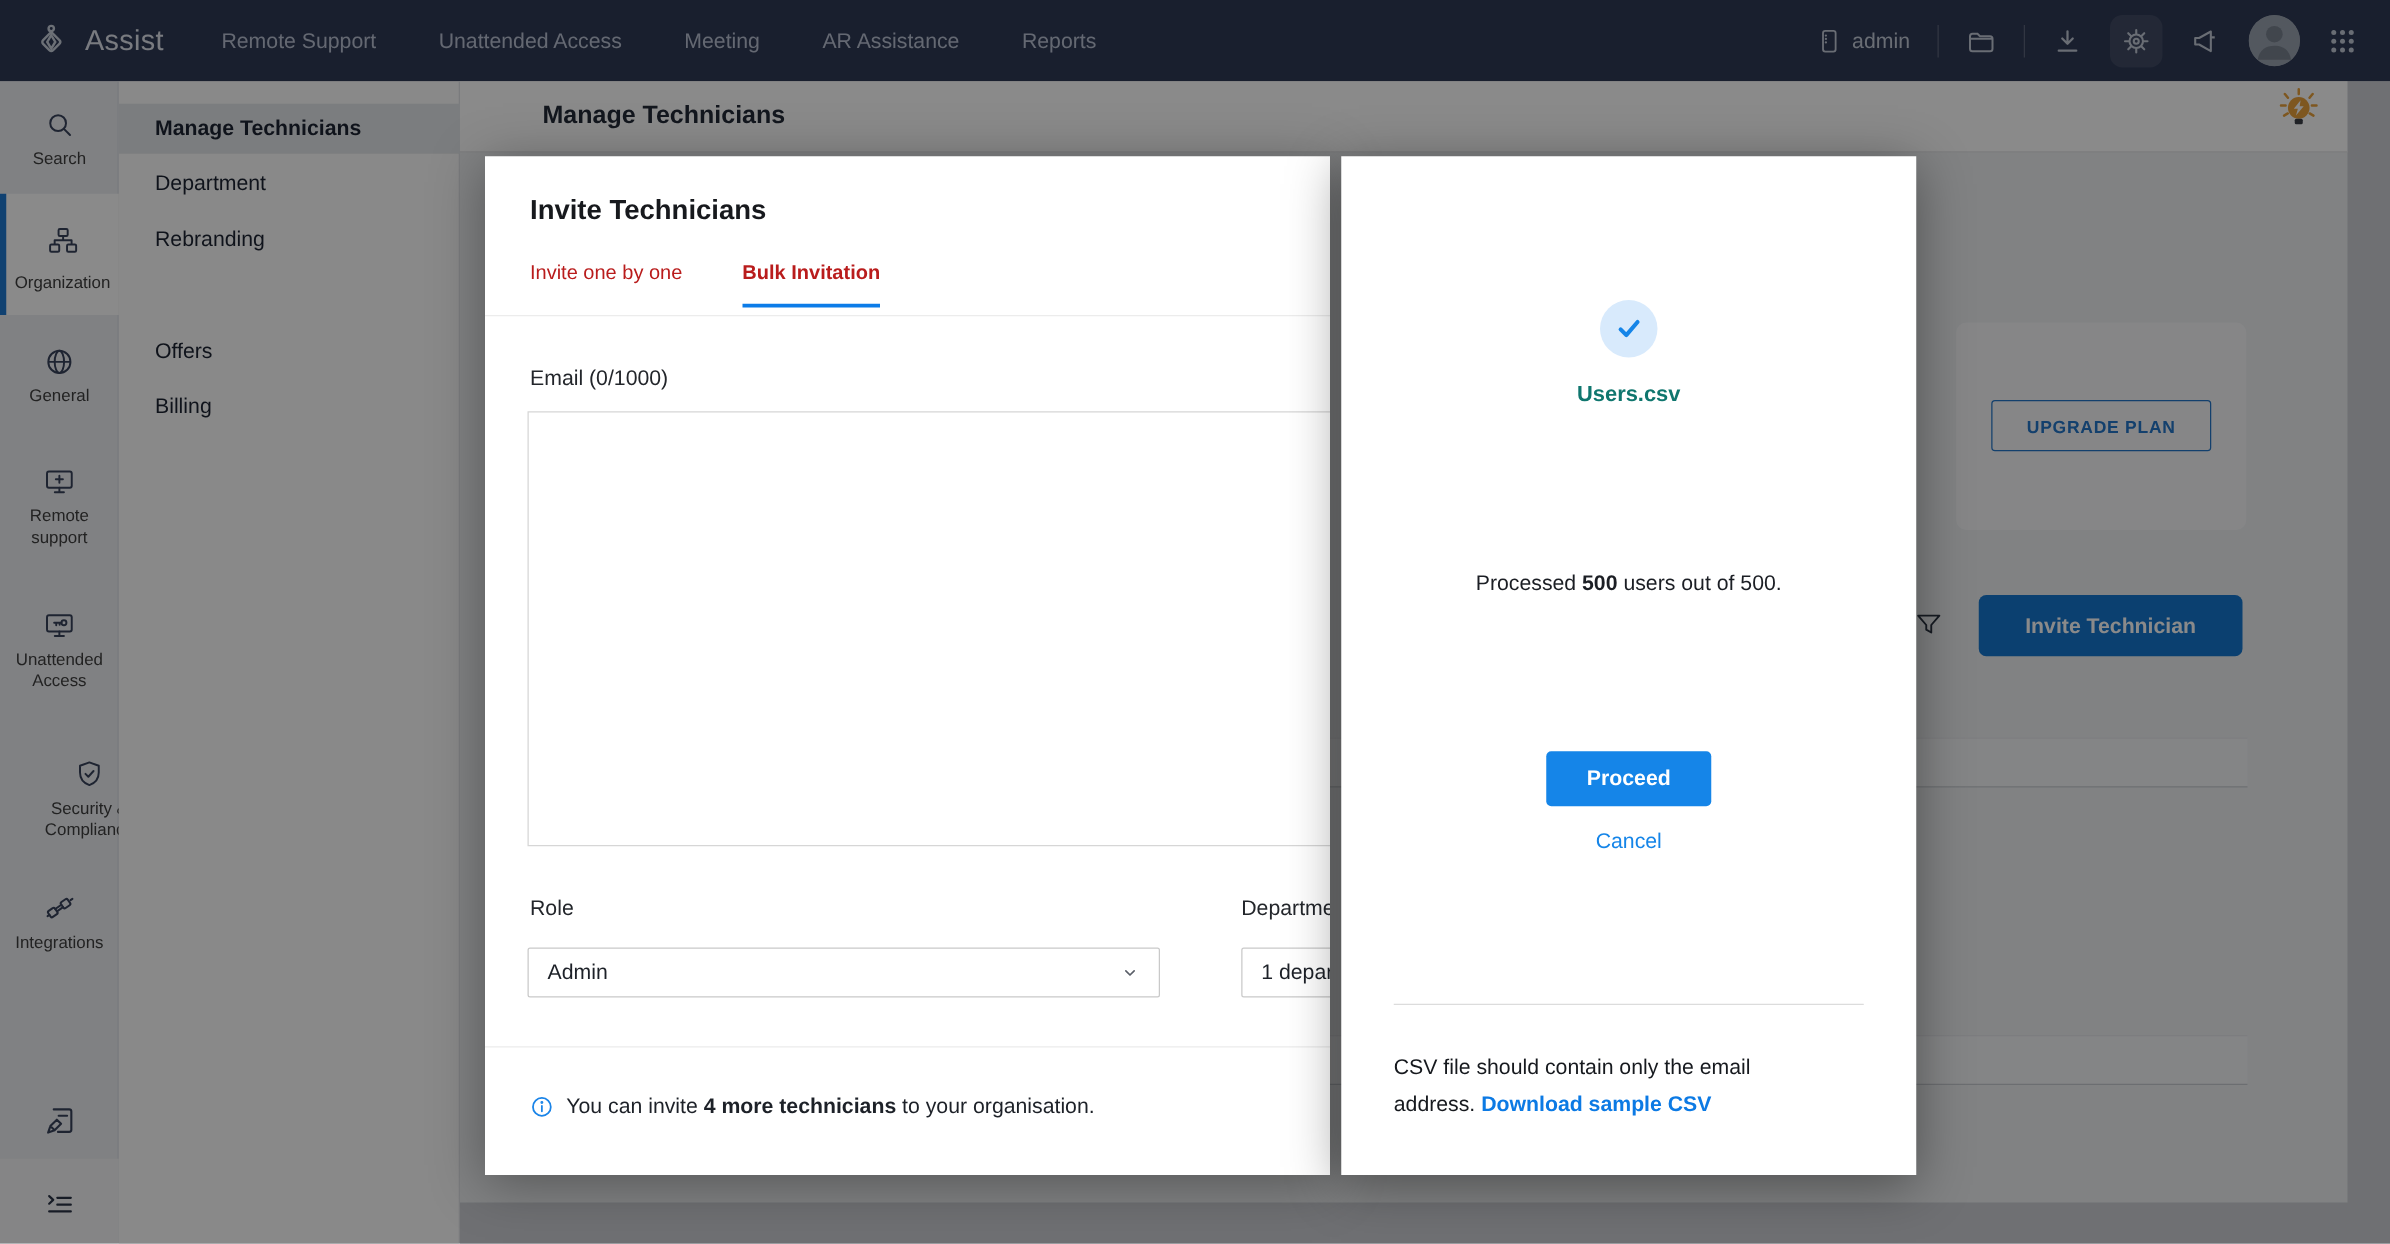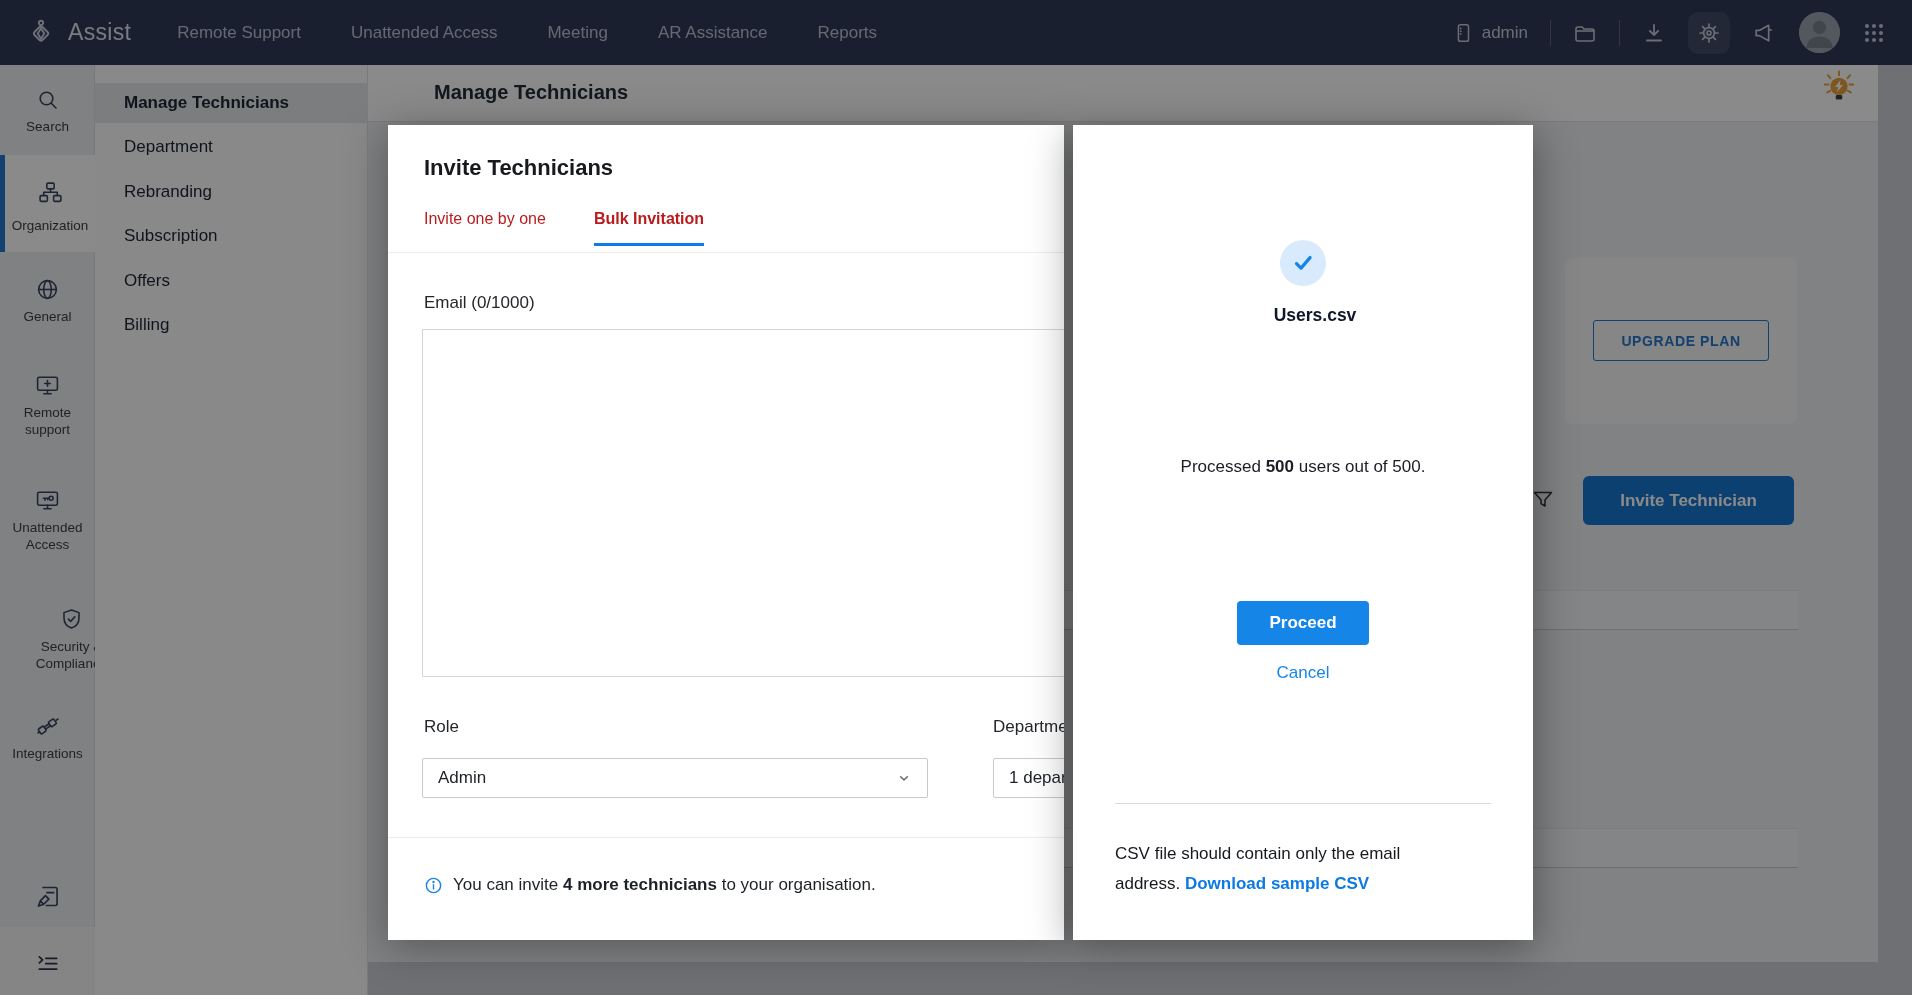--- a/index.html
+++ b/index.html
@@ -77,22 +77,22 @@
   .role-select { left:34px; width:506px; } .dept-select { left:605px; width:220px; }
   .modal-footer-divider { position:absolute; left:0; top:712px; width:100%; height:1px; background:#ececec; }
   .modal-footer { position:absolute; left:36px; top:750px; display:flex; align-items:center; gap:10px;
                   font-size:17px; color:#1d2128; }
 
   
   .upload-panel { position:absolute; left:1073px; top:125px; width:460px; height:815px; background:#ffffff; z-index:7;
                   box-shadow:0 8px 40px rgba(0,0,0,.4); }
   .check-circle { position:absolute; left:50%; margin-left:-23px; top:115px; width:46px; height:46px;
                   border-radius:50%; background:#d8eafc; display:flex; align-items:center; justify-content:center; }
-  .file-name { position:absolute; left:12px; top:180px; width:100%; text-align:center; font-size:17.5px;
-               font-weight:bold; color:#0f172a; }
+  .file-name { position:absolute; left:0; top:180px; width:100%; text-align:center; font-size:17.5px;
+               font-weight:bold; color:#0f766e; }
   .processed-line { position:absolute; left:0; top:332px; width:100%; text-align:center; font-size:17px; color:#1b1e24; }
   .proceed-btn { position:absolute; left:50%; transform:translateX(-50%); top:476px; width:132px; height:44px;
                  background:#1585e8; border:none; border-radius:4px; color:#fff; font-size:17px; font-weight:bold;
                  font-family:Liberation Sans, sans-serif; cursor:pointer; }
   .cancel-link { position:absolute; left:0; top:538px; width:100%; text-align:center; font-size:17px;
                  color:#1585e8; cursor:pointer; }
   .panel-divider { position:absolute; left:42px; right:42px; top:678px; height:1px; background:#dcdcdc; }
   .csv-note { position:absolute; left:42px; top:714px; width:354px; font-size:17px; line-height:30px; color:#16191e; }
   .csv-link { color:#0c7ae4; font-weight:bold; cursor:pointer; }
 
@@ -269,21 +269,20 @@
             <path d="M10 9.5h10M10 14.5h10M4 19.5h16"></path>
         </svg>
       </span>
     </div>
   </aside>
 
   <aside class="menu-sidebar">
     <div class="menu-item active" style="top:18px;">Manage Technicians</div>
     <div class="menu-item" style="top:62px;">Department</div>
     <div class="menu-item" style="top:107px;">Rebranding</div>
-    <div class="menu-item" style="top:151px;">Subscription</div>
     <div class="menu-item" style="top:240px;">Billing</div>
     <div class="menu-item" style="top:196px;">Offers</div>
   </aside>
 
   <main class="content">
     <div class="page-header">
       <span class="page-title">Manage Technicians</span>
       <span class="bulb">
         <svg width="38" height="42" viewBox="0 0 30 34" fill="none">
           <g stroke="#e9a13b" stroke-width="1.6" stroke-linecap="round">

